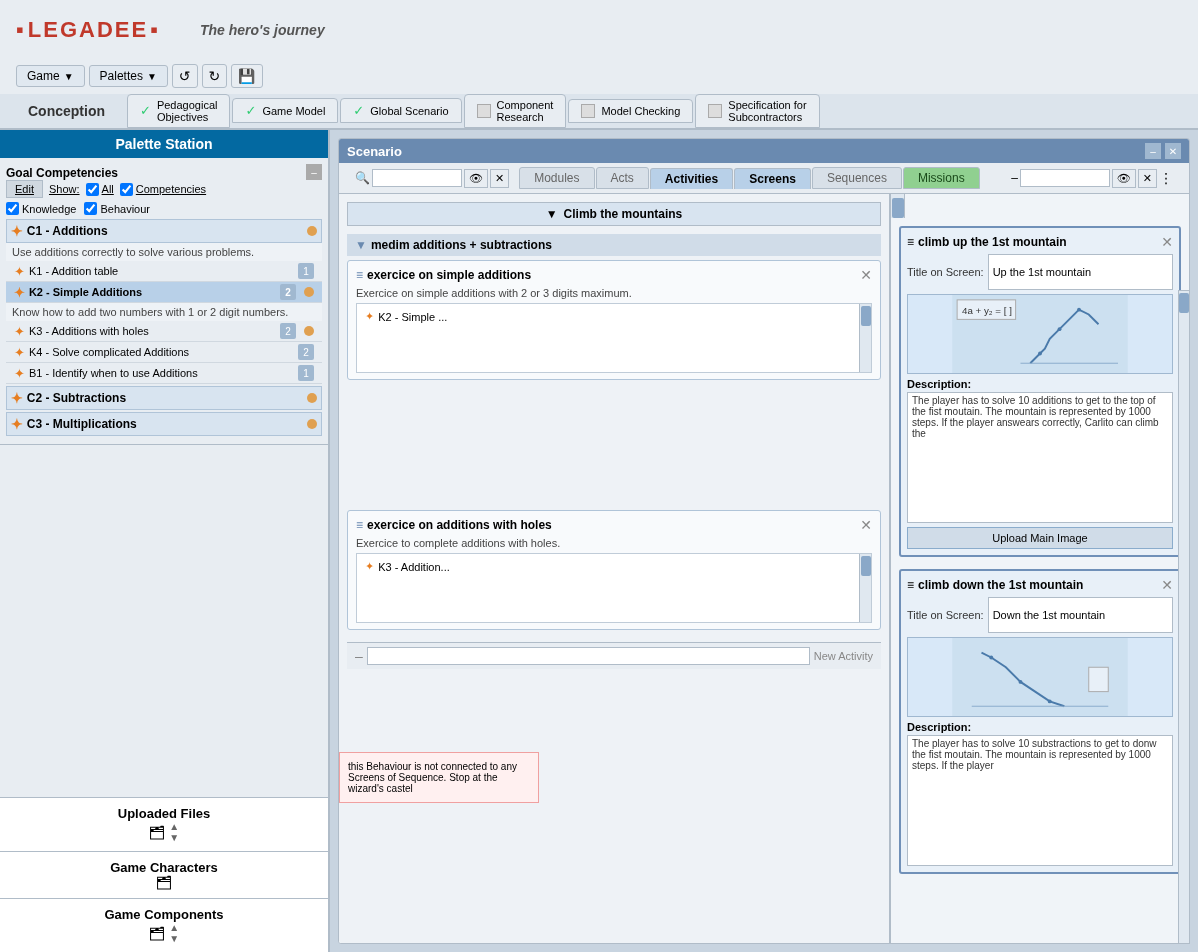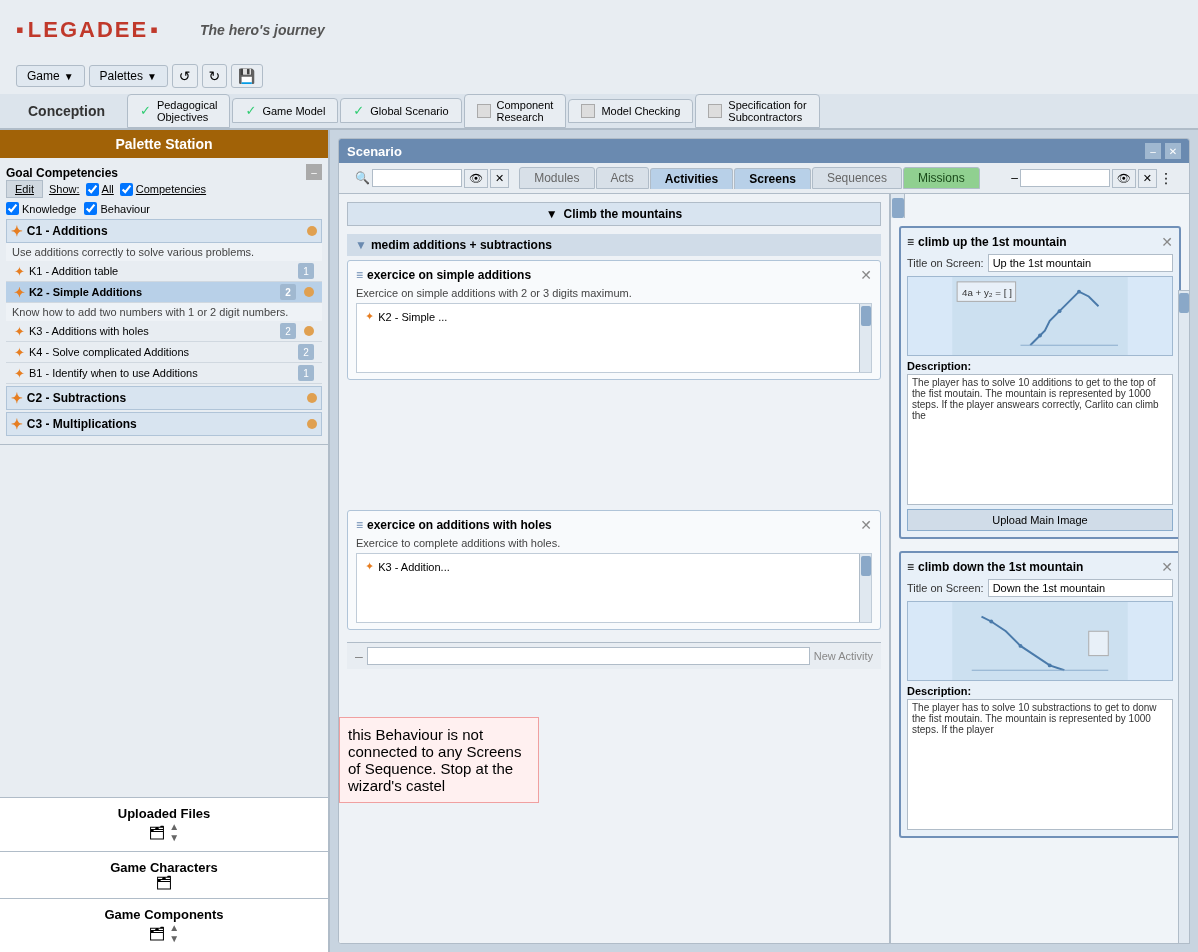--- a/index.html
+++ b/index.html
@@ -104,21 +104,21 @@
     #left-panel {
       width: 330px;
       min-width: 330px;
       background: #e8edf2;
       border-right: 2px solid #b0bcc8;
       display: flex;
       flex-direction: column;
       overflow: hidden;
     }
     #palette-header {
-      background: #a16207;
+      background: #0369a1;
       color: white;
       text-align: center;
       padding: 6px;
       font-size: 14px;
       font-weight: bold;
     }
     #competencies-section {
       padding: 6px;
       border-bottom: 1px solid #b0bcc8;
     }
@@ -413,21 +413,21 @@
     }
     .tag-icon { color: #e67e22; }
 
     #warning-tooltip {
       position: absolute;
       bottom: 140px;
       left: 0;
       background: #fff0f0;
       border: 1px solid #f0a0a0;
       padding: 8px;
-      font-size: 15px;
+      font-size: 10px;
       width: 200px;
       z-index: 50;
     }
 
     #screens-panel {
       width: 300px;
       background: #f0f4f8;
       border-left: 2px solid #b0bcc8;
       display: flex;
       flex-direction: column;
@@ -464,21 +464,21 @@
       display: flex;
       align-items: center;
       gap: 4px;
       font-size: 11px;
       margin-bottom: 4px;
     }
     .screen-title-label span { color: #333; }
     .screen-title-value {
       background: white;
       border: 1px solid #b0bcc8;
-      padding: 2px 4px;
+      padding: 11px 4px;
       font-size: 11px;
       flex: 1;
     }
     .screen-image-area {
       background: #d8e8f8;
       height: 80px;
       margin-bottom: 4px;
       border: 1px solid #a0b8d0;
       display: flex;
       align-items: center;

